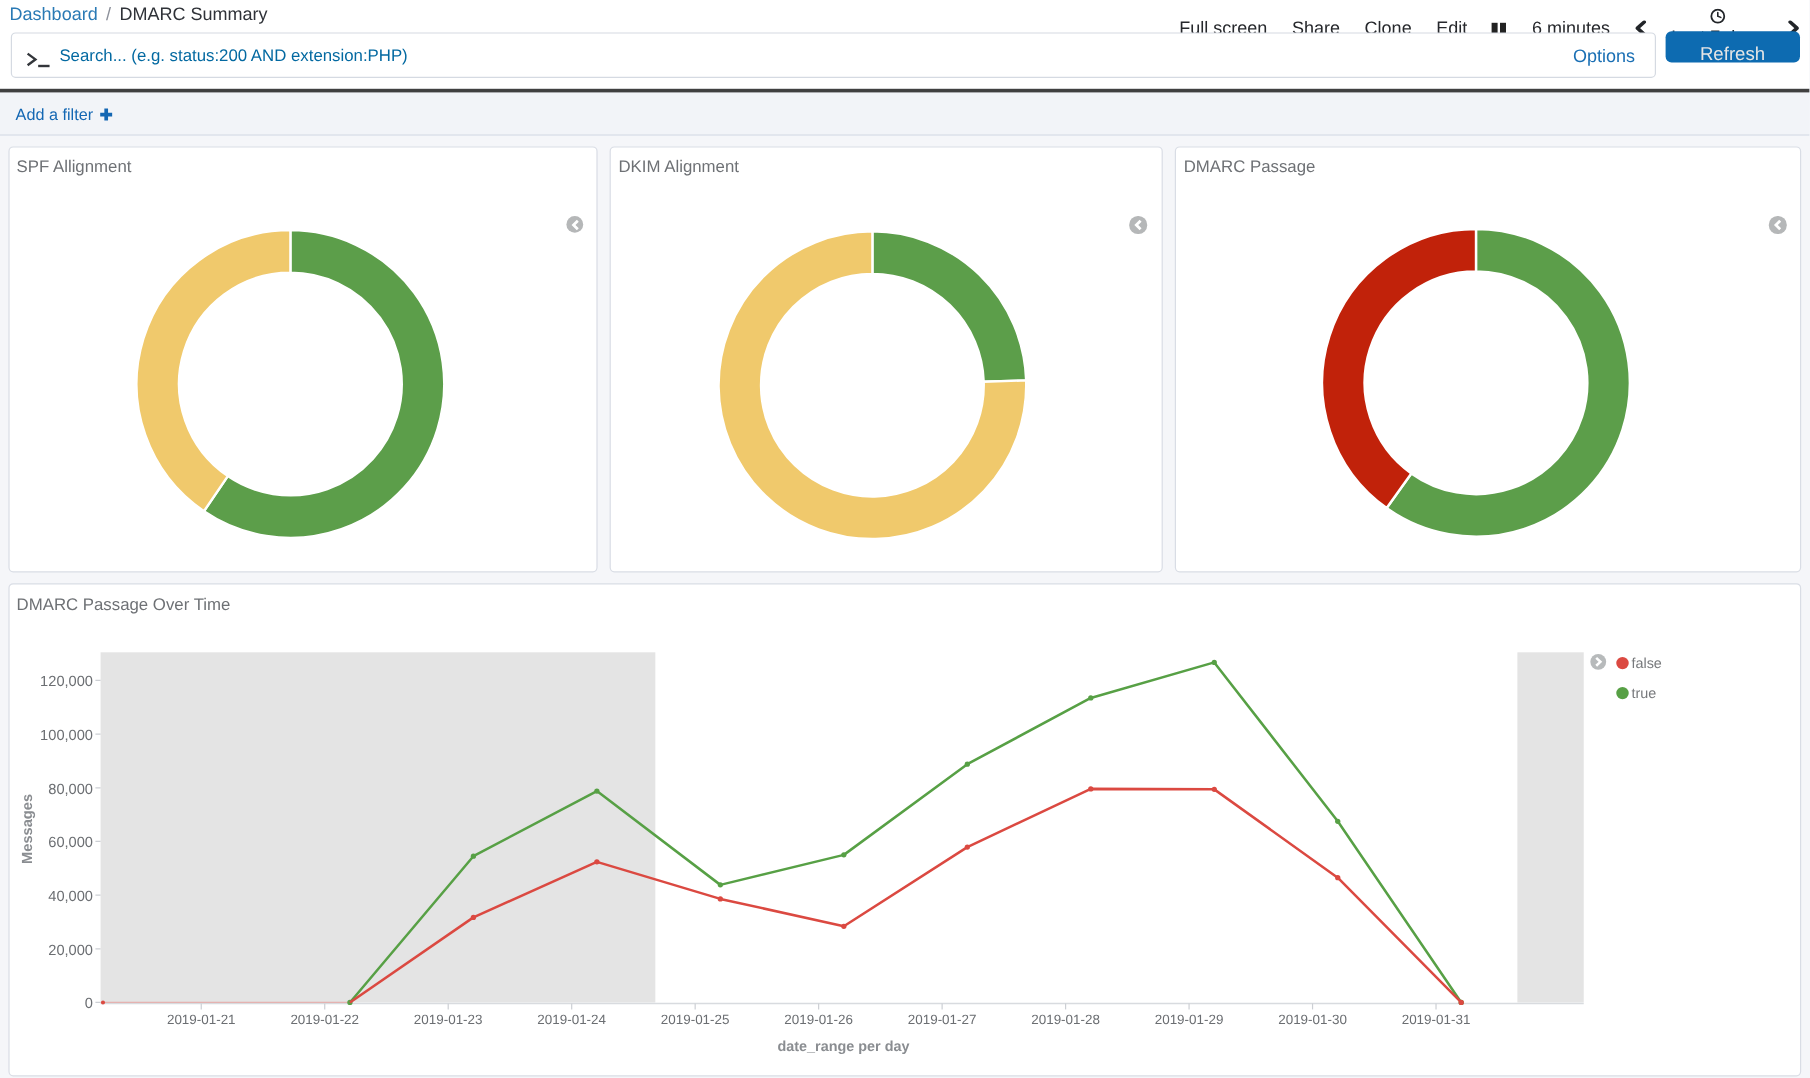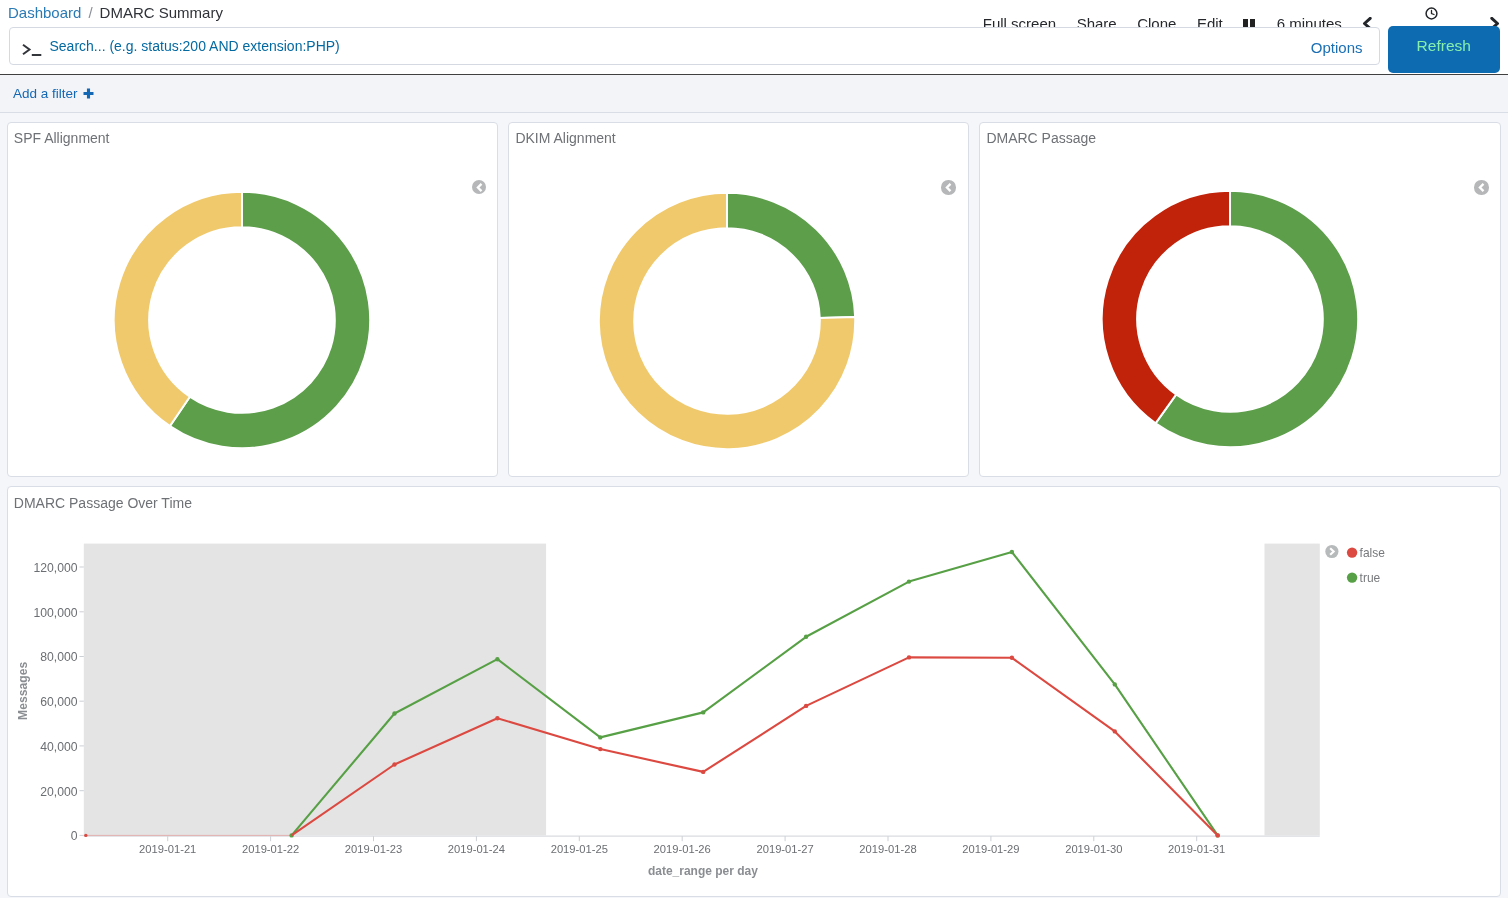--- a/index.html
+++ b/index.html
@@ -18,24 +18,24 @@
   .topnav .itm { color:#26282c; }
   .pauseico { display:inline-block; width:13px; height:11px; position:relative; top:0.5px; }
   .pauseico i { display:inline-block; width:5px; height:11px; background:#222; margin-right:2px; vertical-align:top; }
   .chev svg, .clockwrap svg { display:block; }
   .clockwrap { display:flex; align-items:center; gap:3px;flex-direction:column; }
   .searchbox { position:absolute; left:8.5px; top:26.5px; width:1371px; height:38.5px;
                background:#fff; border:1px solid #D5DAE2; border-radius:4px; }
   .sterm { position:absolute; left:12px; top:15px; }
   .placeholder { position:absolute; left:40px; top:10px; font-size:14px; color:#0369a1; }
   .options { position:absolute; right:16px; top:11px; font-size:15px; color:#1a6fb4; }
-  .refresh { position:absolute; left:1388px; top:26px; width:111.5px; height:47px; background:#0d6bb1;
-             border-radius:5px; color:#86efac; font-size:15.5px; text-align:center; line-height:39.5px; }
+  .refresh { position:absolute; left:1388px; top:26px; width:111.5px; height:26px; background:#0d6bb1;
+             border-radius:5px; color:#e5e5e5; font-size:15.5px; text-align:center; line-height:39.5px; }
   .filterbar { position:absolute; left:0; top:74px; width:1508px; height:39px; background:#f2f4f8;
-               border-top:1px solid #404040; border-bottom:1px solid #d8dde6; }
+               border-top:3px solid #404040; border-bottom:1px solid #d8dde6; }
   .addfilter { position:absolute; left:13px; top:11px; font-size:13.5px; color:#1467b3; }
   .plusico { display:inline-block; margin-left:5px; position:relative; top:1px; }
   .panel { position:absolute; background:#fff; border:1px solid #d9dde5; border-radius:4px; }
   .ptitle { position:absolute; left:8px; top:9px; font-size:14px; color:#6e7175; white-space:nowrap; }
   .circbtn { position:absolute; width:14.5px; height:14.5px; border-radius:50%; background:#b5b7b8; }
   .circbtn svg { display:block; margin:2.9px auto 0; }
 </style>
 </head>
 <body>
 <div class="tophead"></div>

